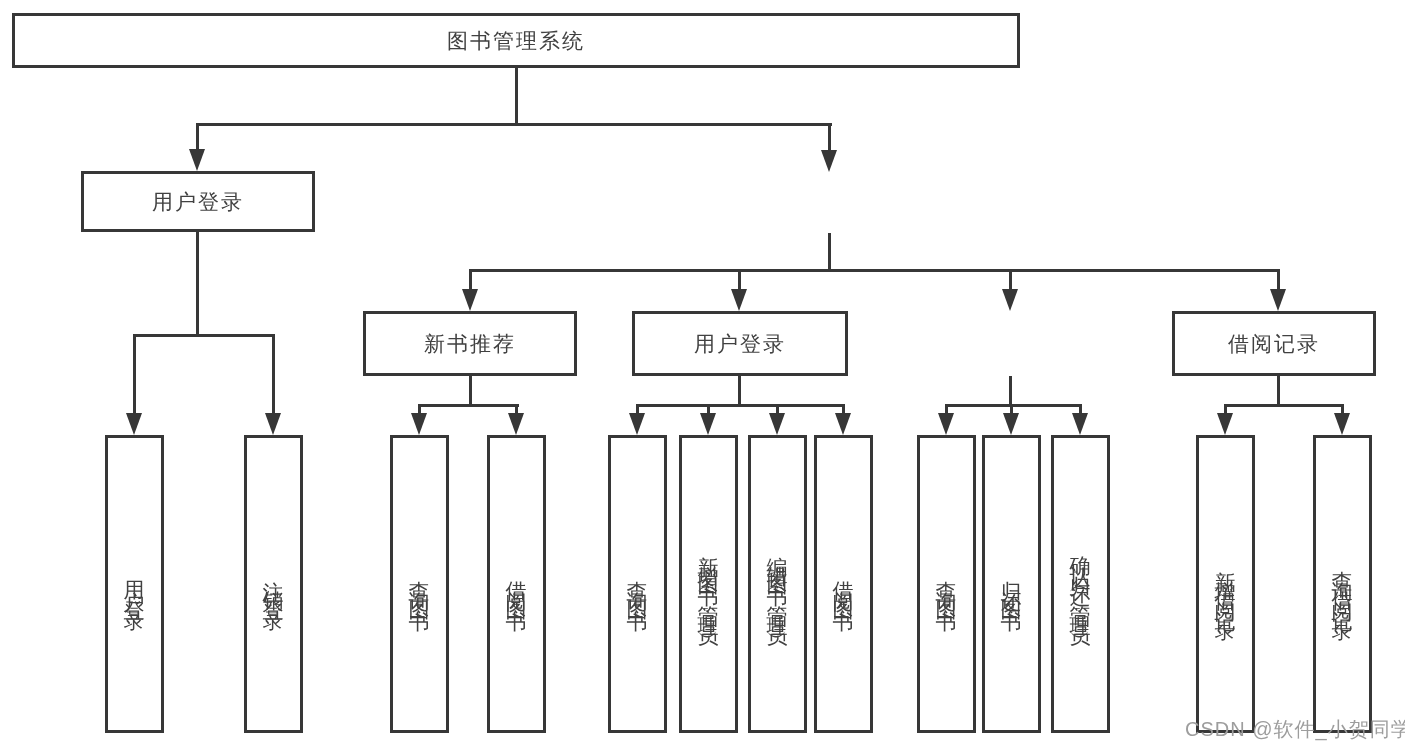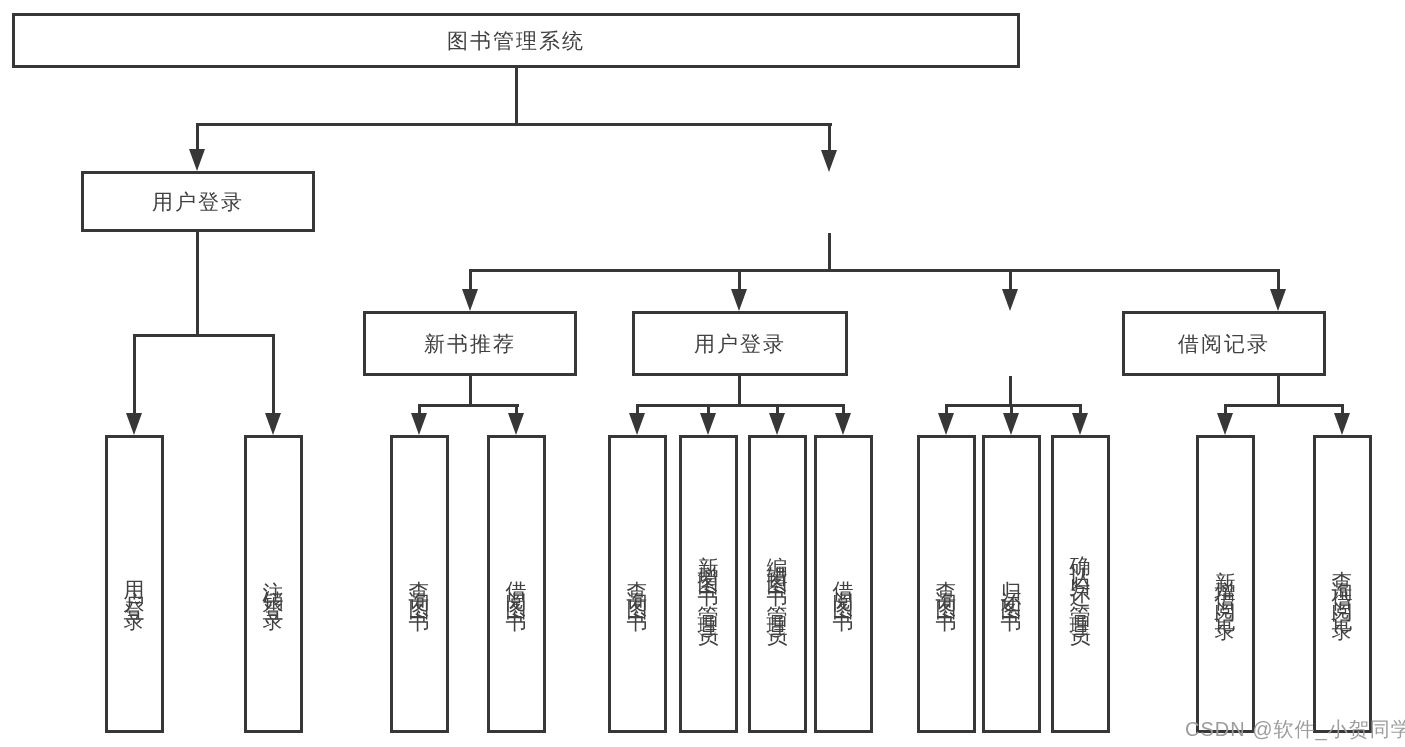--- a/index.html
+++ b/index.html
@@ -53,21 +53,21 @@
 
   <div class="box" style="left:363px;top:311px;width:214px;height:65px">
     <span class="hlabel">新书推荐</span>
   </div>
 
   <div class="box" style="left:632px;top:311px;width:216px;height:65px">
     <span class="hlabel">用户登录</span>
   </div>
 
 
-  <div class="box" style="left:1122px;top:311px;width:204px;height:65px">
+  <div class="box" style="left:1172px;top:311px;width:204px;height:65px">
     <span class="hlabel">借阅记录</span>
   </div>
 
   <div class="box leaf" style="left:105px">
     <span class="vt">用户登录</span>
   </div>
   <div class="box leaf" style="left:244px">
     <span class="vt">注销登录</span>
   </div>
 

